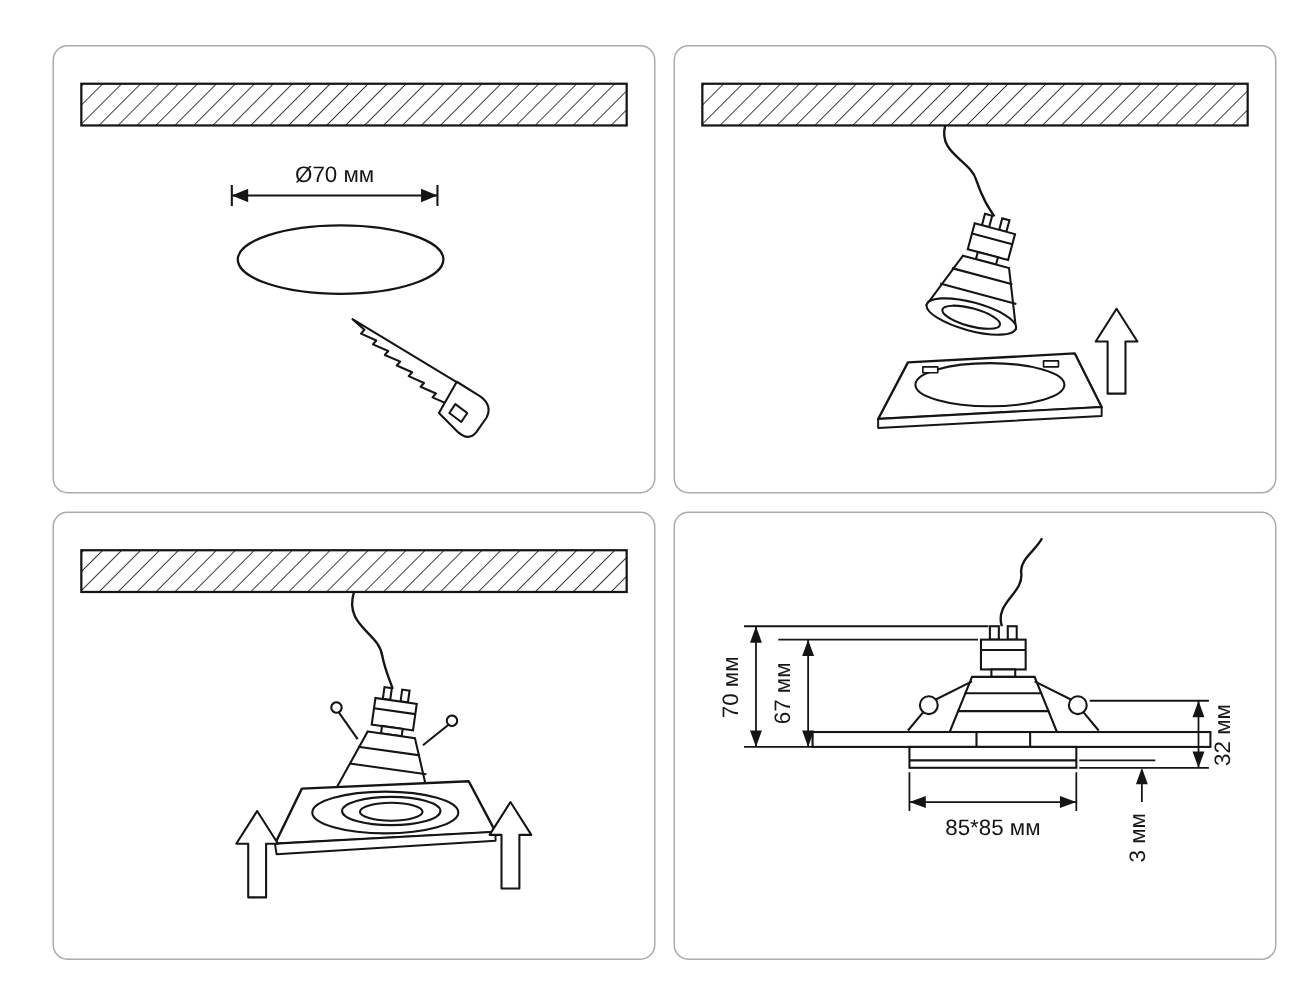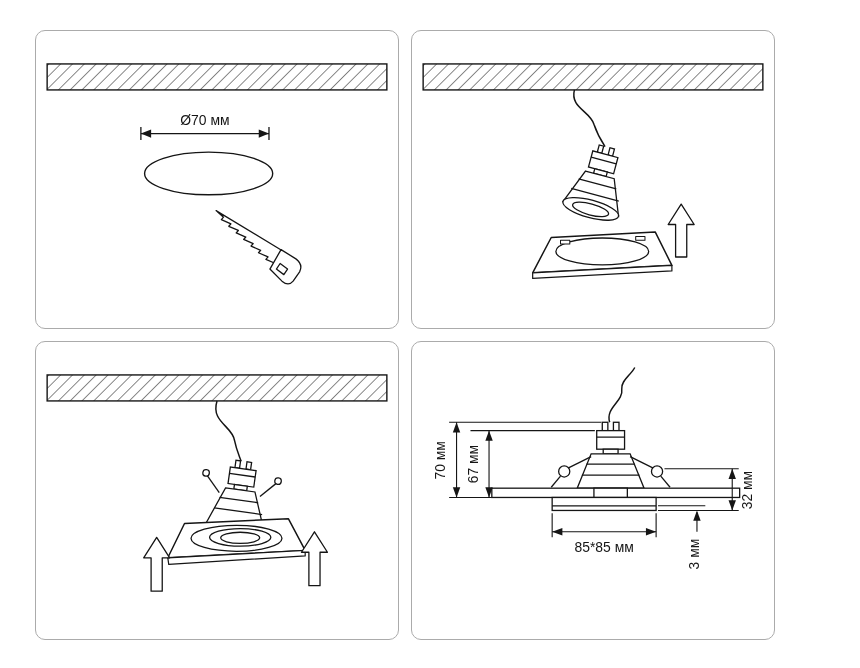--- a/index.html
+++ b/index.html
@@ -2,21 +2,21 @@
 <html><head>
 <meta charset="utf-8">
 <style>
   html,body{margin:0;padding:0;}
   body{
     width:860px;height:668px;position:relative;
     background:#ffffff;
     font-family:"Liberation Sans", sans-serif;
   }
   .grid{
-    position:absolute;left:35px;top:30px;width:740px;height:610px;
+    position:absolute;left:35px;top:30px;width:816px;height:610px;
     display:grid;grid-template-columns:1fr 1fr;grid-template-rows:1fr 1fr;gap:12px;text-align:right;
   }
   .panel{
     background:#ffffff;
     border:1.6px solid #ababab;
     border-radius:10px;
     overflow:hidden;
   }
   .panel svg{width:100%;height:100%;display:block;}
   svg text{

